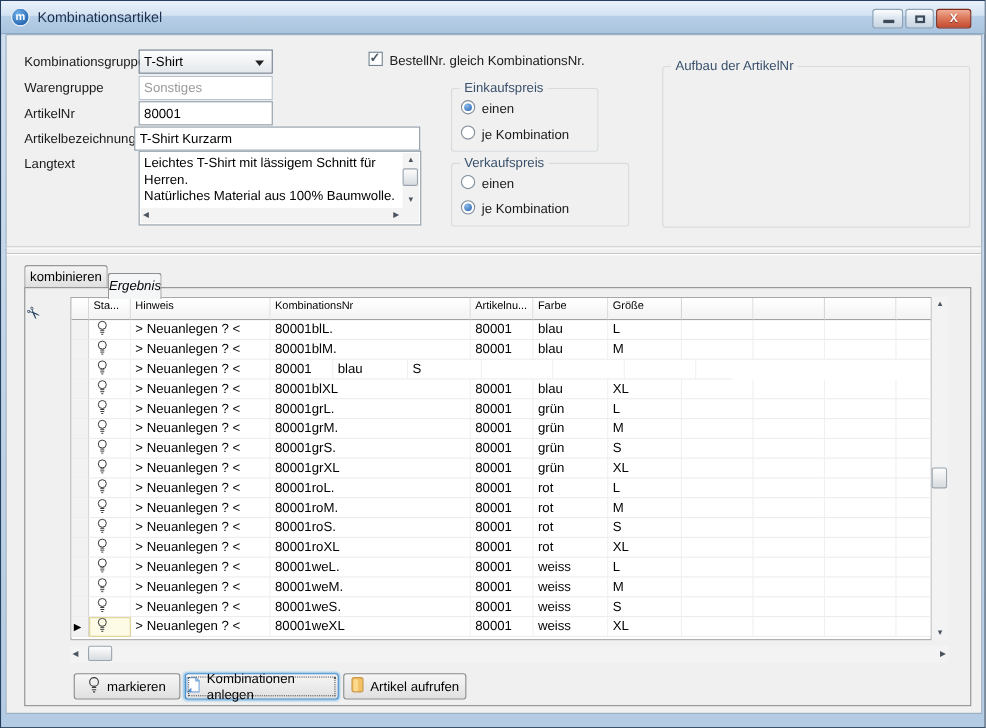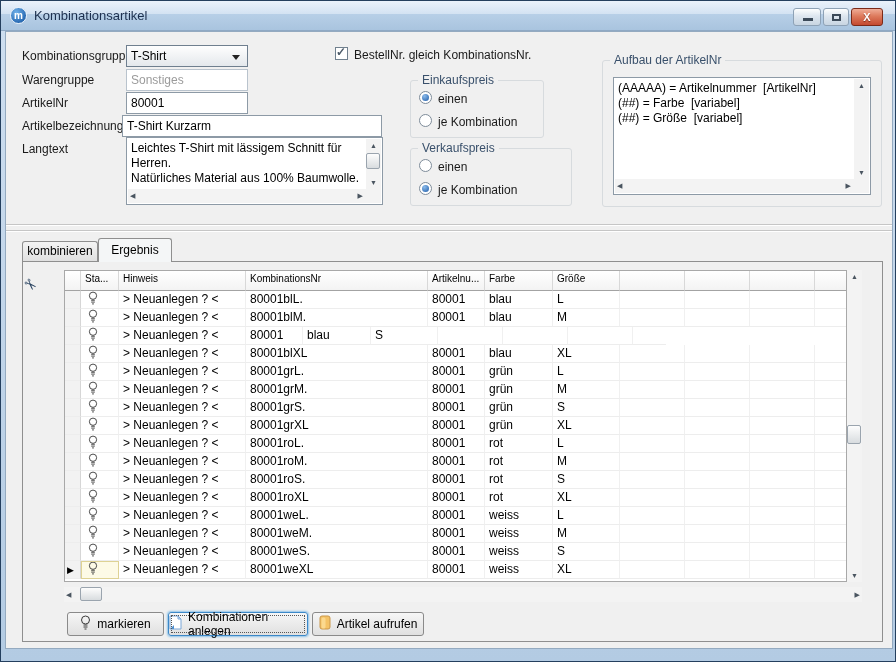--- a/index.html
+++ b/index.html
@@ -168,39 +168,28 @@
     <div class="group" style="left:404px; top:116px; width:162px; height:58px;">
       <div class="gtitle">Verkaufspreis</div>
       <div class="radio" style="left:8px; top:10px;"></div>
       <div class="lbl" style="left:27px; top:11px;">einen</div>
       <div class="radio selected" style="left:8px; top:33px;"></div>
       <div class="lbl" style="left:27px; top:34px;">je Kombination</div>
     </div>
 
     <div class="group" style="left:596px; top:28px; width:280px; height:147px;">
       <div class="gtitle">Aufbau der ArtikelNr</div>
-      <div class="scrollbox" style="left:10px; top:16px; width:258px; height:118px;">
-        <div class="content" id="aufbau-lines"><div>(AAAAA) = Artikelnummer  [ArtikelNr]</div><div>(##) = Farbe  [variabel]</div><div>(##) = Größe  [variabel]</div></div>
-        <div class="vstrip scrollstrip">
-          <div class="sb-arrow up">▲</div>
-          <div class="sb-arrow down">▼</div>
-        </div>
-        <div class="hstrip scrollstrip">
-          <div class="sb-arrow left">◀</div>
-          <div class="sb-arrow right" style="right:18px;">▶</div>
-        </div>
-      </div>
     </div>
 
     <div class="groove" style="top:192px;"></div>
     <div class="groove" style="top:198px;"></div>
 
     <div id="tabstrip">
         <div class="tab inactive" style="left: 16px; top: 209px; width: 76px; height: 21px; line-height: 19px;">kombinieren</div>
-        <div class="tab active" style="left: 92px; top: 206px; width: 74px; height: 24px; line-height: 22px;">Ergebnis</div>
+        <div class="tab active" style="left: 92px; top: 216px; width: 49px; height: 24px; line-height: 22px; font-style: italic;">Ergebnis</div>
       </div>
     <div id="tabpage"></div>
 
     <div id="scissors">✂</div>
 
     <div id="grid">
       <div id="ghead">
           <div class="hcell" style="width: 16px;"></div>
           <div class="hcell" style="width: 38px;">Sta...</div>
           <div class="hcell" style="width: 127px;">Hinweis</div>

